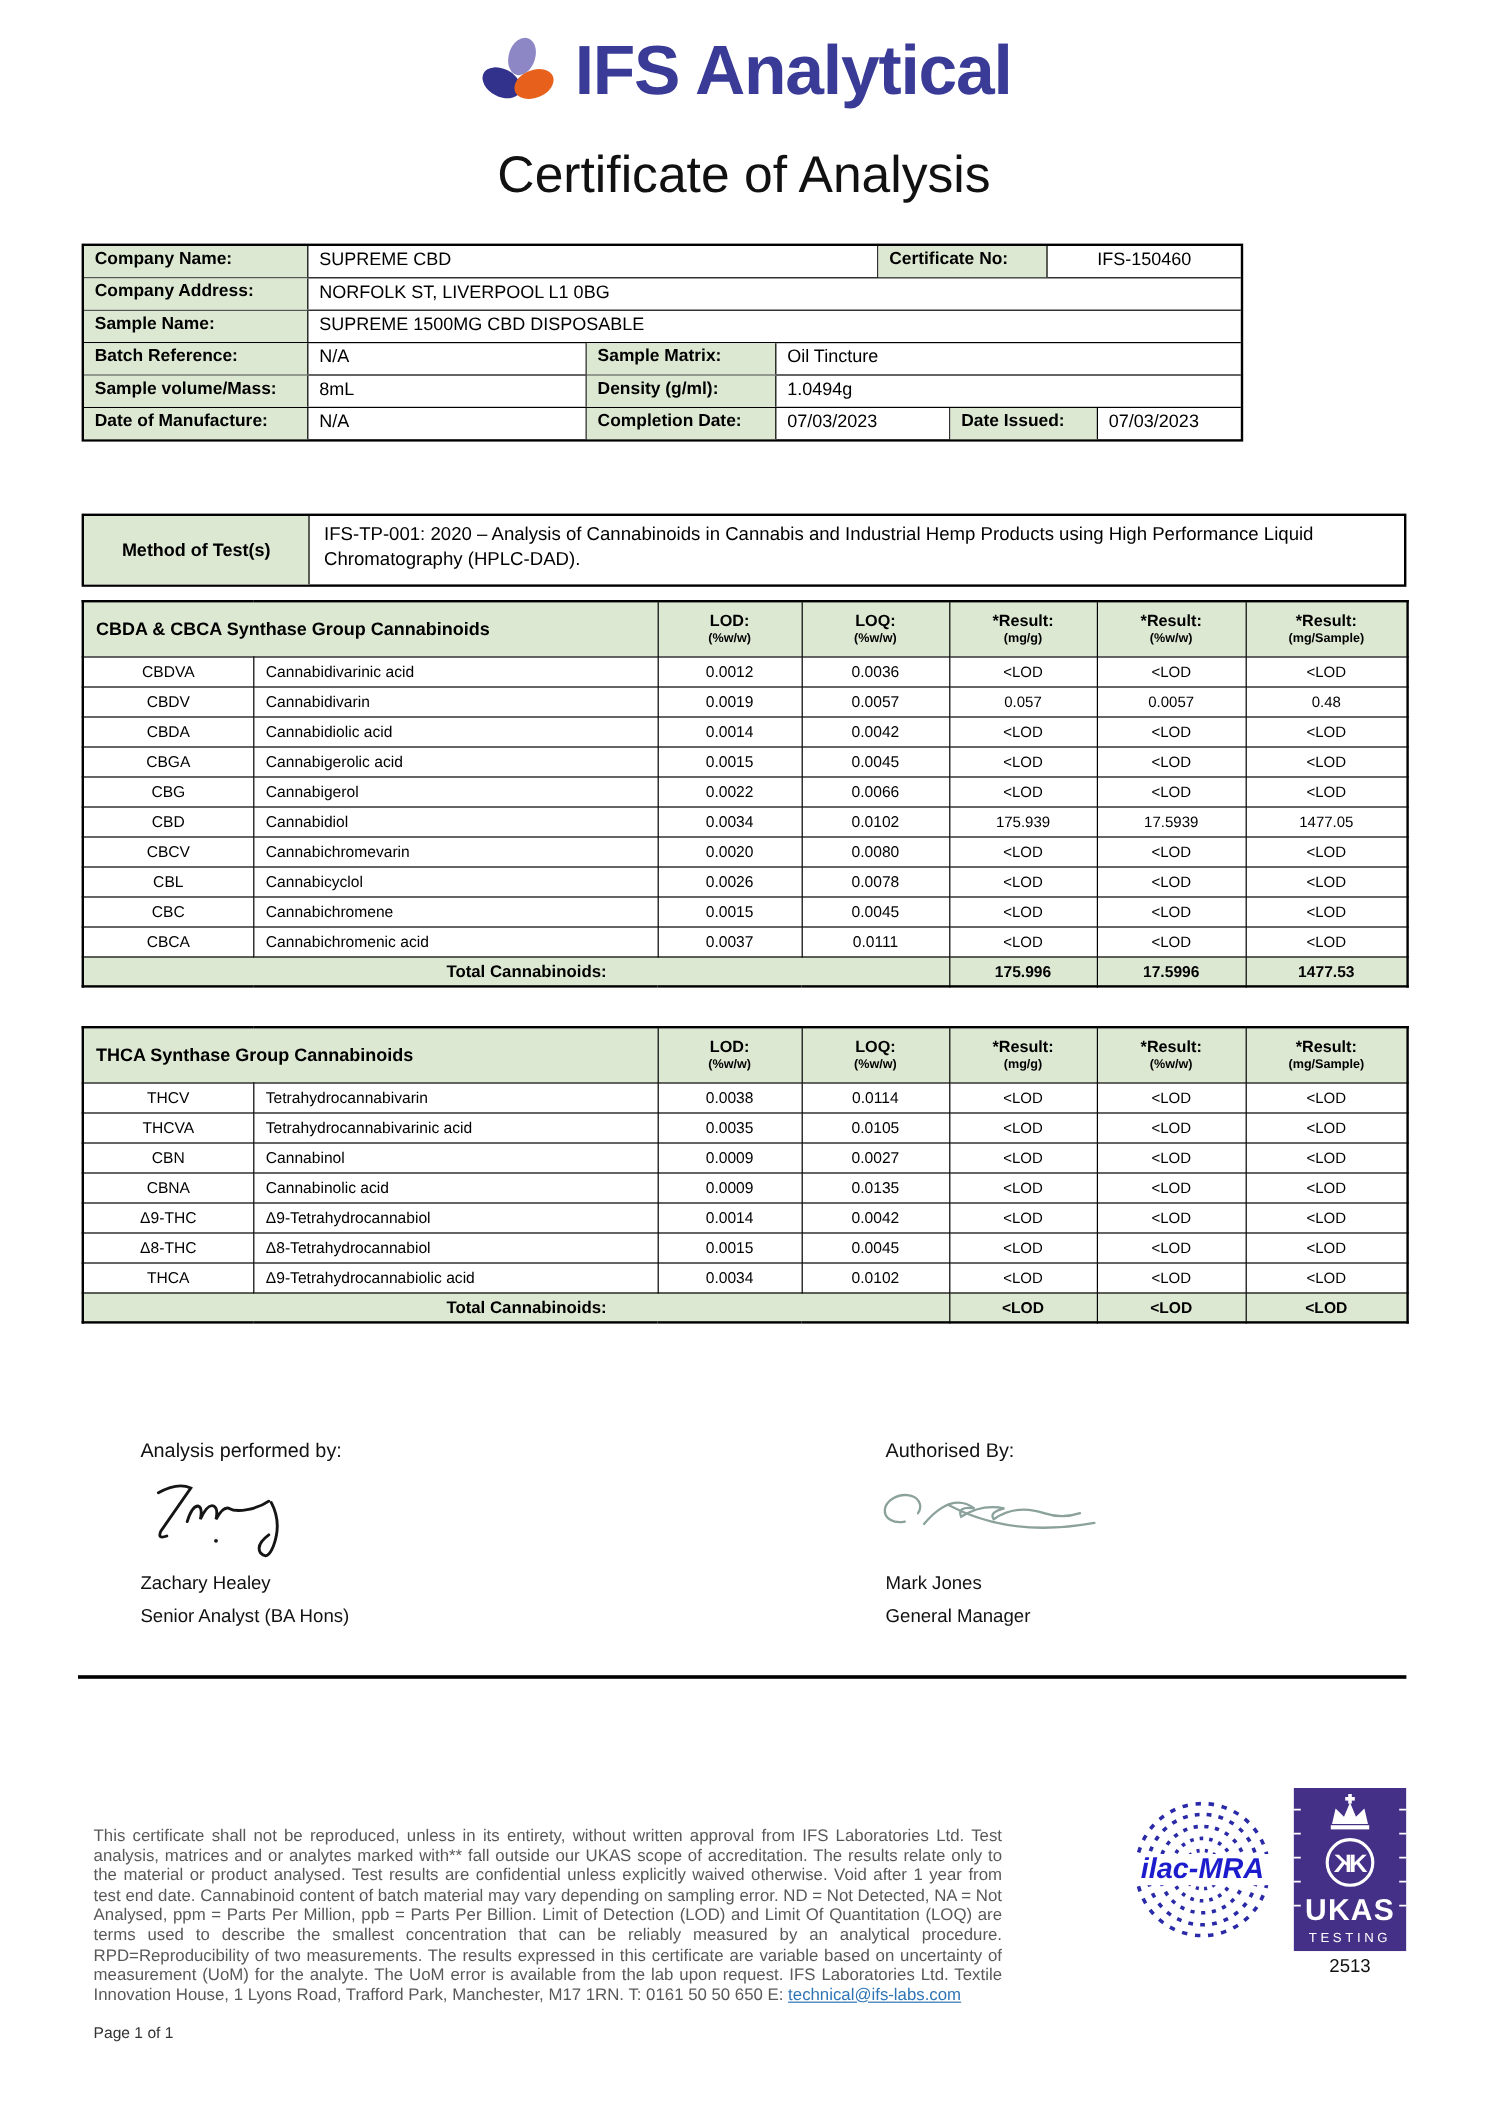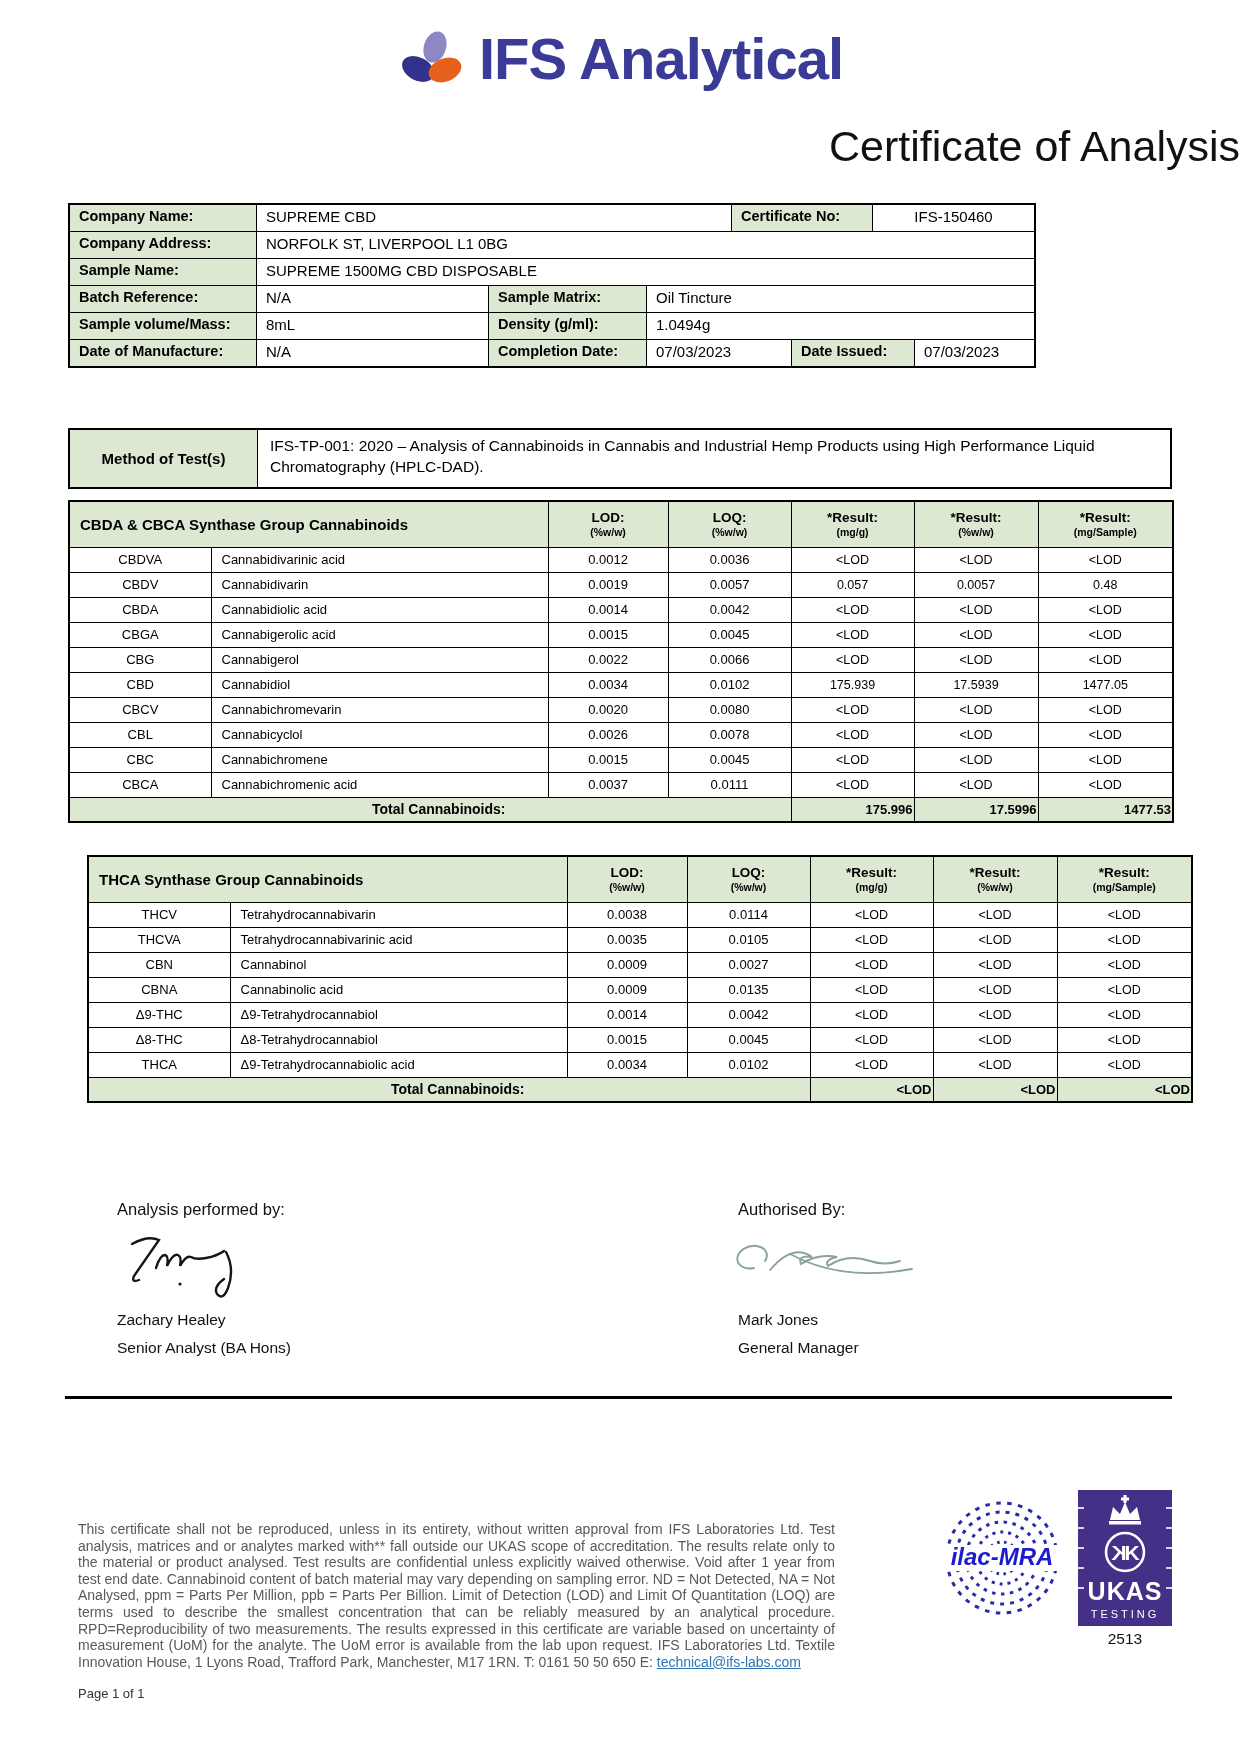--- a/index.html
+++ b/index.html
@@ -9,21 +9,21 @@
     --gray:#595959;
   }
   html,body{margin:0;padding:0;background:#fff;}
   .page{
     position:relative;width:1240px;height:1754px;background:#fff;
     font-family:"Liberation Sans",sans-serif;color:#000;overflow:hidden;
   }
   
   .brand-row{position:absolute;top:30px;left:0;width:100%;display:flex;justify-content:center;align-items:flex-start;gap:12px;}
   .brand-text{font-size:58px;font-weight:bold;color:var(--brand);letter-spacing:-1px;line-height:1;}
-  .doc-title{position:absolute;top:122px;left:0;width:100%;text-align:right;font-size:43px;font-weight:400;color:#111;}
+  .doc-title{position:absolute;top:122px;left:0;width:100%;text-align:center;font-size:43px;font-weight:400;color:#111;}
   
   .info-tbl{position:absolute;left:68px;top:203px;width:968px;border:2px solid var(--ink);box-sizing:border-box;background:#fff;}
   .irow{display:flex;border-bottom:1px solid var(--ink);height:26px;}
   .irow:last-child{border-bottom:none;}
   .icell{box-sizing:border-box;border-right:1px solid var(--ink);padding:3px 9px 0;font-size:15px;white-space:nowrap;overflow:hidden;}
   .icell.last{border-right:none;}
   .icell.lbl{background:var(--green);font-weight:bold;font-size:14.5px;}
   .w-l{flex:0 0 187px;}
   .w2{flex:0 0 232px;}
   .w3{flex:0 0 158px;}
@@ -39,24 +39,24 @@
   
   .res-tbl{position:absolute;left:68px;width:1104px;border-collapse:collapse;table-layout:fixed;border:2px solid var(--ink);}
   .res-tbl th,.res-tbl td{border:1px solid var(--ink);box-sizing:border-box;}
   .res-tbl thead th{background:var(--green);height:46px;vertical-align:middle;padding:0;}
   .t-title{text-align:left;padding-left:10px !important;font-size:15px;}
   .h1{display:block;font-size:13.5px;font-weight:bold;line-height:16px;}
   .h2{display:block;font-size:10.5px;font-weight:bold;line-height:13px;}
   .res-tbl tbody td{height:25px;font-size:13px;text-align:center;padding:0;vertical-align:middle;}
   .res-tbl tbody td.c-name{text-align:left;padding-left:10px;}
   .res-tbl tbody td.c-res{font-size:12.5px;}
-  .res-tbl tfoot td{background:var(--green);font-weight:bold;height:25px;text-align:right;font-size:13px;vertical-align:middle;}
+  .res-tbl tfoot td{background:var(--green);font-weight:bold;height:25px;text-align:center;font-size:13px;vertical-align:middle;}
   .res-tbl tfoot td.t-label{text-align:center;padding-left:18px;font-size:14px;}
   .tbl-1{top:500px;}
-  .tbl-2{top:855px;margin-left:19px;}
+  .tbl-2{top:855px;}
   
   .sig-head{position:absolute;font-size:16.5px;color:#111;}
   .sig-img{position:absolute;}
   .sig-name{position:absolute;font-size:15.5px;line-height:28px;color:#111;}
   
   .rule{position:absolute;left:65px;top:1396px;width:1107px;height:3px;background:#000;}
   .disclaimer{position:absolute;left:78px;top:1521px;width:757px;font-size:14px;line-height:16.6px;color:var(--gray);text-align:justify;}
   .email{color:#2e74b5;text-decoration:underline;cursor:pointer;}
   .end-cert{position:absolute;left:78px;top:1653px;width:757px;text-align:center;font-size:11.5px;letter-spacing:.5px;color:#555;}
   .pagenum{position:absolute;left:78px;top:1686px;font-size:13px;color:#333;}

